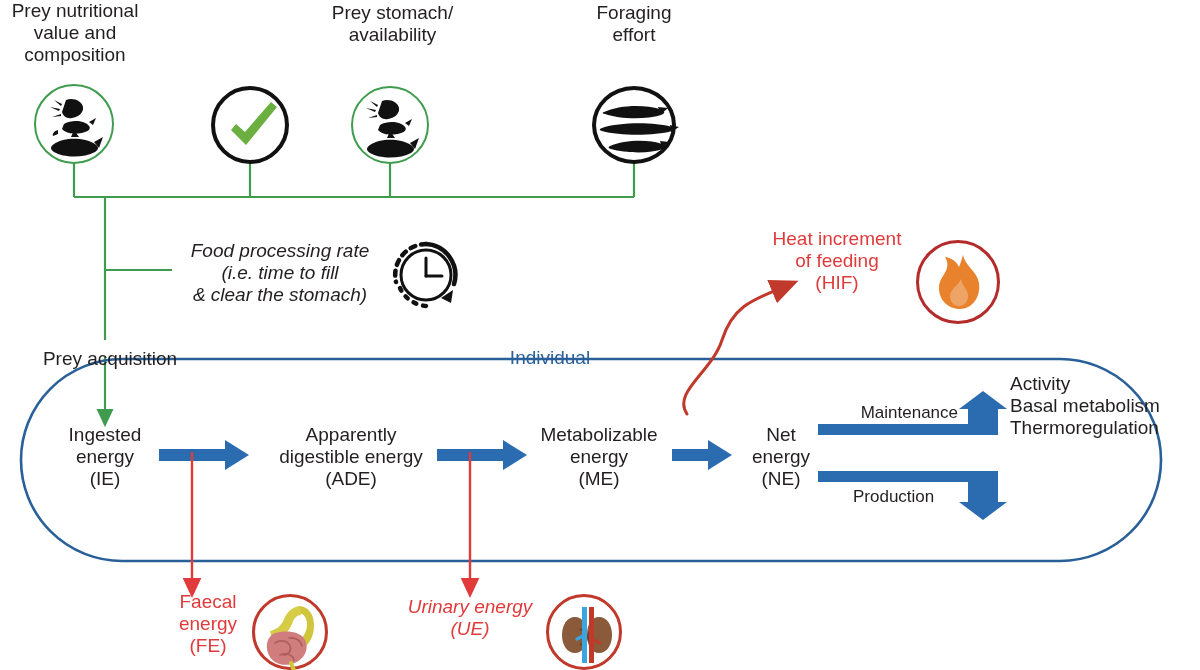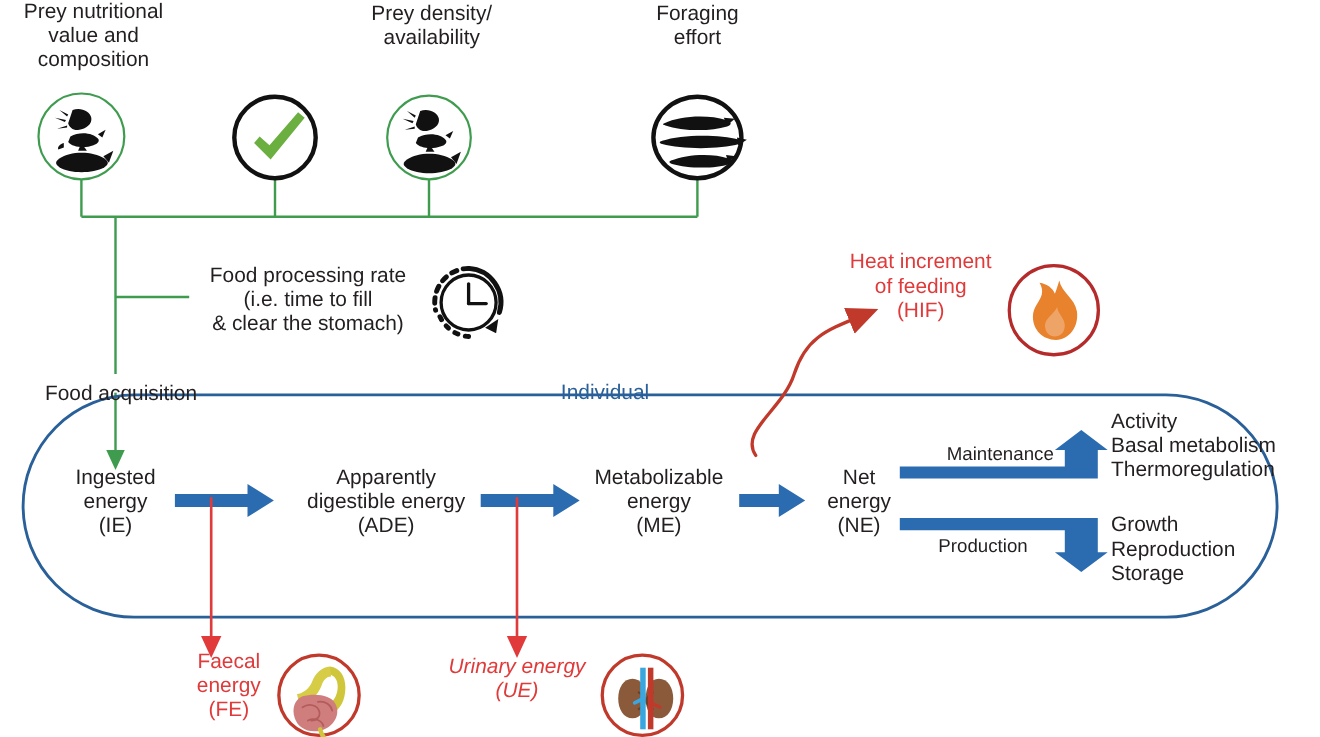--- a/index.html
+++ b/index.html
@@ -56,21 +56,21 @@
     <line x1="470" y1="452" x2="470" y2="588" stroke="#e03a3a" stroke-width="2.4" marker-end="url(#rArrow)"></line>
 
     <path d="M687 414 C 672 392 712 372 722 340 C 733 306 752 300 786 286" fill="none" stroke="#c0392b" stroke-width="3" stroke-linecap="round" marker-end="url(#rArrowC)"></path>
 
     <g fill="#2b6cb0">
       <path d="M818 424 h150 v-15 h-9 l24 -18 24 18 h-9 v26 h-180 z"></path>
       <path d="M818 482 h150 v20 h-9 l24 18 24 -18 h-9 v-31 h-180 z"></path>
     </g>
   </svg>
 
-  <div class="txt" style="left:0px;top:0px;width:150px;padding-left:10px;">Prey nutritional
+  <div class="txt" style="left:0px;top:0px;width:150px;">Prey nutritional
 value and
 composition</div>
   <div class="node-circle" style="left:34px;top:84px;width:80px;height:80px;border:2.6px solid #3f9c4f;">
     <svg viewBox="0 0 80 80" width="80" height="80">
       <g fill="#111">
         <path d="M30 14 c7 -3 16 1 17 7 c1 6 -5 10 -11 11 c-5 1 -9 -2 -10 -6 z"></path>
         <path d="M26 18 l-8 -4 l7 6 z M24 23 l-10 -2 l9 4 z M25 28 l-9 3 l9 -1 z"></path>
         <path d="M28 38 c9 -5 21 -3 25 2 c2 2 0 5 -4 6 c-8 3 -19 2 -23 -3 z"></path>
         <path d="M53 36 l7 -4 l-3 7 z"></path>
         <path d="M22 44 c-4 1 -6 4 -5 6 l5 -2 z"></path>
@@ -80,21 +80,21 @@
       </g>
     </svg>
   </div>
 
   <div class="node-circle" style="left:211px;top:86px;width:78px;height:78px;border:4px solid #111;">
     <svg viewBox="0 0 78 78" width="78" height="78">
       <path d="M16 40 L31 55 L62 17 L56 12 L30 42 L21 34 Z" fill="#6aaf3f"></path>
     </svg>
   </div>
 
-  <div class="txt" style="left:320px;top:2px;width:145px;">Prey density/
+  <div class="txt" style="left:320px;top:2px;width:145px;">Prey stomach/
 availability</div>
   <div class="node-circle" style="left:351px;top:86px;width:78px;height:78px;border:2.6px solid #3f9c4f;">
     <svg viewBox="0 0 78 78" width="78" height="78">
       <g fill="#111">
         <path d="M29 13 c7 -3 16 1 17 7 c1 6 -5 10 -11 11 c-5 1 -9 -2 -10 -6 z"></path>
         <path d="M25 17 l-8 -4 l7 6 z M23 22 l-10 -2 l9 4 z M24 27 l-9 3 l9 -1 z"></path>
         <path d="M27 37 c9 -5 21 -3 25 2 c2 2 0 5 -4 6 c-8 3 -19 2 -23 -3 z"></path>
         <path d="M52 35 l7 -4 l-3 7 z"></path>
         <path d="M17 57 c10 -7 30 -7 41 0 c4 3 4 5 0 8 c-11 6 -31 6 -41 0 c-4 -3 -4 -5 0 -8 z"></path>
         <path d="M57 55 l9 -5 l-4 11 z"></path>
@@ -111,36 +111,36 @@
         <path d="M8 22 c14 -7 40 -8 56 -3 c5 2 6 4 1 6 c-16 5 -42 4 -56 -1 c-3 -1 -3 -1 -1 -2 z"></path>
         <path d="M62 17 l10 1 l-7 6 z"></path>
         <path d="M6 38 c18 -6 52 -6 70 -1 c4 1 4 3 0 4 c-18 5 -52 5 -70 0 c-3 -1 -3 -2 0 -3 z"></path>
         <path d="M74 35 l9 2 l-8 5 z"></path>
         <path d="M14 56 c14 -6 38 -7 52 -2 c4 1 5 3 1 5 c-14 5 -38 4 -52 0 c-3 -1 -3 -2 -1 -3 z"></path>
         <path d="M64 51 l9 1 l-7 6 z"></path>
       </g>
     </svg>
   </div>
 
-  <div class="txt" style="left:175px;top:240px;width:210px;">Food processing rate
+  <div class="txt" style="left:175px;top:240px;width:210px;font-style:italic;">Food processing rate
 (i.e. time to fill
 &amp; clear the stomach)</div>
   <div style="position:absolute;left:387px;top:236px;width:78px;height:78px;">
     <svg viewBox="0 0 78 78" width="78" height="78">
       <circle cx="39" cy="39" r="25" fill="none" stroke="#111" stroke-width="3"></circle>
       <path d="M39 8 A31 31 0 0 1 67 48" fill="none" stroke="#111" stroke-width="4.5" stroke-linecap="round"></path>
       <path d="M39 8 A31 31 0 0 0 9 46" fill="none" stroke="#111" stroke-width="4.5" stroke-linecap="round" stroke-dasharray="5 6"></path>
       <path d="M13 52 A31 31 0 0 0 40 70" fill="none" stroke="#111" stroke-width="4.5" stroke-linecap="round" stroke-dasharray="3 7"></path>
       <path d="M54 62 l12 -8 l-2 13 z" fill="#111"></path>
       <line x1="39" y1="22" x2="39" y2="40" stroke="#111" stroke-width="3" stroke-linecap="round"></line>
       <line x1="39" y1="40" x2="55" y2="40" stroke="#111" stroke-width="3" stroke-linecap="round"></line>
     </svg>
   </div>
 
-  <div class="txt" style="left:20px;top:348px;width:180px;">Food acquisition</div>
+  <div class="txt" style="left:20px;top:348px;width:180px;">Prey acquisition</div>
 
   <div class="txt blue" style="left:488px;top:347px;width:124px;">Individual</div>
 
   <div class="txt red" style="left:752px;top:228px;width:170px;">Heat increment
 of feeding
 (HIF)</div>
   <div class="node-circle" style="left:916px;top:240px;width:84px;height:84px;border:3.4px solid #b52b2b;">
     <svg viewBox="0 0 84 84" width="84" height="84">
       <path d="M44 12 c2 11 14 16 16 28 c2 14 -7 26 -19 26 c-12 0 -21 -9 -21 -21
                c0 -9 6 -13 8 -20 c1 -4 0 -8 -2 -11 c7 1 12 5 14 10 c2 -5 3 -9 4 -12 z" fill="#e8822c"></path>
@@ -160,23 +160,20 @@
   <div class="txt" style="left:735px;top:424px;width:92px;">Net
 energy
 (NE)</div>
 
   <div class="txt small" style="left:838px;top:403px;width:120px;text-align:right;">Maintenance</div>
   <div class="txt" style="left:1010px;top:373px;width:185px;text-align:left;">Activity
 Basal metabolism
 Thermoregulation</div>
 
   <div class="txt small" style="left:853px;top:487px;width:120px;text-align:left;">Production</div>
-  <div class="txt" style="left:1010px;top:467px;width:185px;text-align:left;">Growth
-Reproduction
-Storage</div>
 
   <div class="txt red" style="left:148px;top:591px;width:120px;">Faecal
 energy
 (FE)</div>
   <div class="node-circle" style="left:252px;top:594px;width:76px;height:76px;border:3.2px solid #c0392b;">
     <svg viewBox="0 0 76 76" width="76" height="76">
       <path d="M45 9 c9 1 14 9 14 19 c0 12 -5 20 -12 24 l-3 -9 c5 -3 8 -9 8 -16 c0 -6 -3 -10 -8 -11 z" fill="#cfc63c"></path>
       <path d="M45 9 c-8 1 -13 6 -16 13 c-3 8 -9 11 -14 12 l2 9 c8 -1 16 -6 20 -16 c2 -6 5 -9 9 -9 z" fill="#d6cc45"></path>
       <path d="M20 36 c10 -3 26 -2 30 7 c5 10 -2 21 -13 24 c-11 3 -21 -2 -24 -11 c-3 -9 0 -17 7 -20 z" fill="#cf7d7d"></path>
       <g stroke="#b35c5c" stroke-width="1.6" fill="none" stroke-linecap="round">

